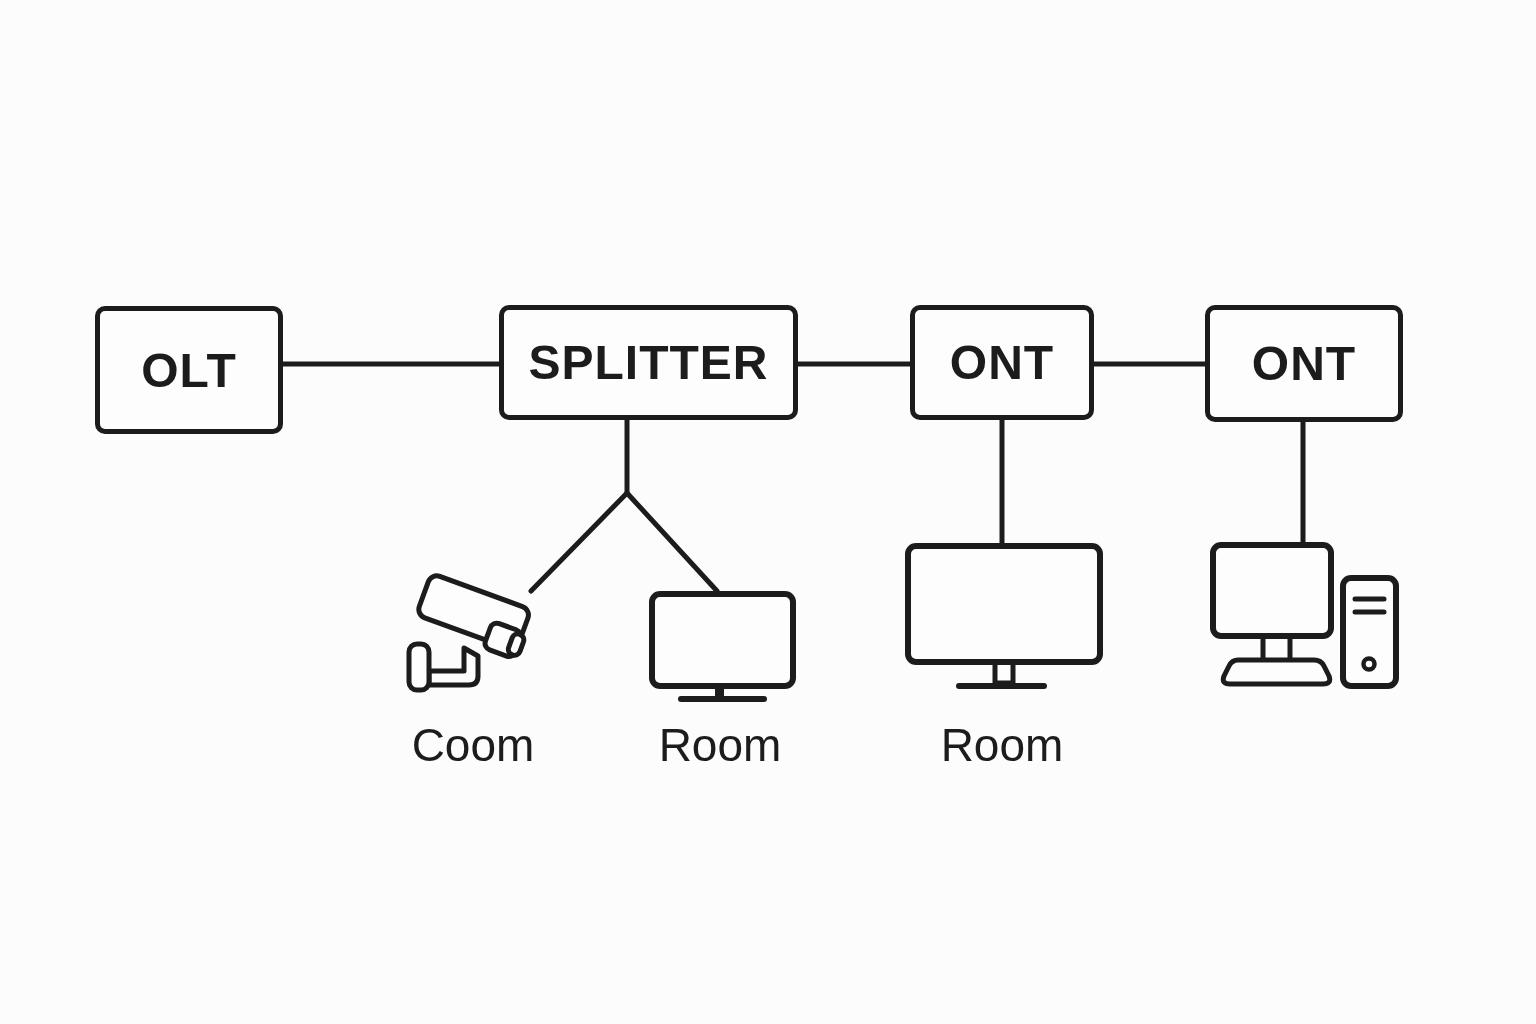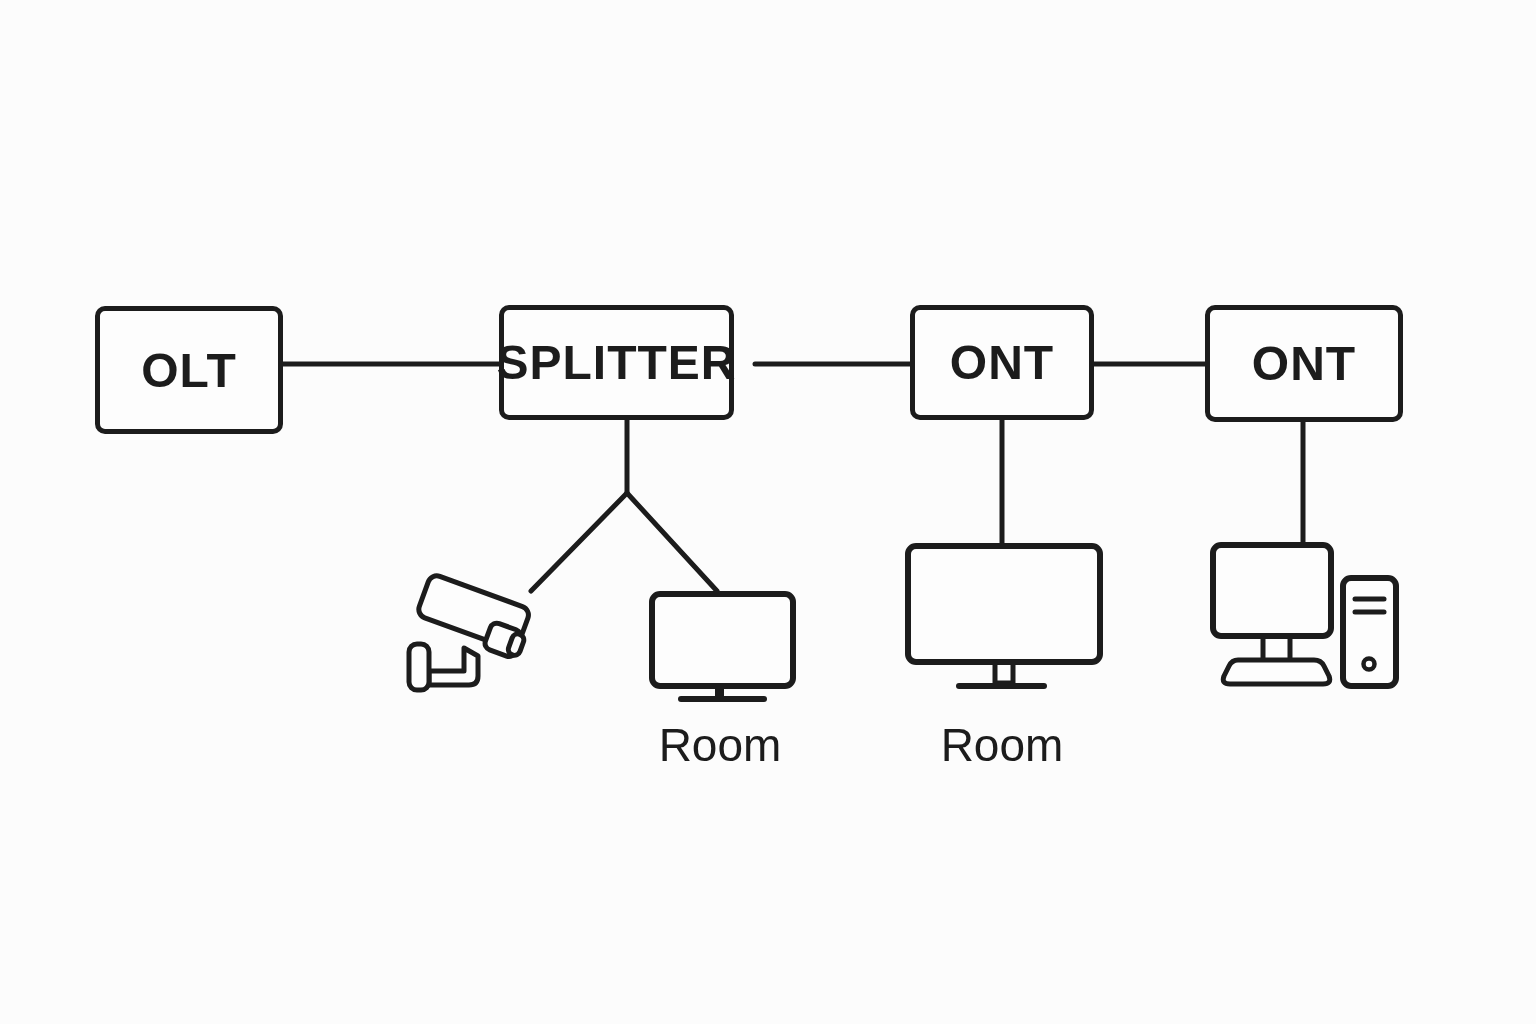--- a/index.html
+++ b/index.html
@@ -21,21 +21,21 @@
     position: absolute;
     box-sizing: border-box;
     background: #fdfdfd;
     border: 5px solid #1c1c1c;
     border-radius: 10px;
     display: flex; align-items: center; justify-content: center;
     font-size: 48px; font-weight: 700; letter-spacing: 1px;
     color: #1c1c1c;
   }
   #node-olt      { left: 95px;   top: 306px; width: 188px; height: 128px; align-items: center; }
-  #node-splitter { left: 499px;  top: 305px; width: 235px; height: 115px; }
+  #node-splitter { left: 499px;  top: 305px; width: 299px; height: 115px; }
   #node-ont-1    { left: 910px;  top: 305px; width: 184px; height: 115px; }
   #node-ont-2    { left: 1205px; top: 305px; width: 198px; height: 117px; }
 
   .icon { position: absolute; }
   #icon-camera    { left: 403px;  top: 572px; }
   #icon-monitor-1 { left: 645px;  top: 587px; }
   #icon-monitor-2 { left: 903px;  top: 541px; }
   #icon-desktop   { left: 1208px; top: 540px; }
 
   .caption {
@@ -113,16 +113,17 @@
   <svg class="icon" id="icon-desktop" width="196" height="152" viewBox="0 0 196 152" xmlns="http://www.w3.org/2000/svg">
     <rect class="outlined" x="55" y="94" width="27" height="28"></rect>
     <rect class="outlined-fat" x="5" y="5" width="118" height="91" rx="8"></rect>
     <path class="outlined" d="M 30,120 L 106,120 Q 113,120 116,126 L 121,136 Q 124,144 115,144 L 22,144 Q 13,144 16,136 L 21,126 Q 24,120 30,120 Z"></path>
     <rect class="outlined-fat" x="135" y="38" width="53" height="108" rx="8"></rect>
     <line class="stroke" x1="147" y1="59" x2="176" y2="59"></line>
     <line class="stroke" x1="147" y1="72" x2="176" y2="72"></line>
     <circle cx="161" cy="124" r="5.5" fill="none" stroke="#1c1c1c" stroke-width="4.5"></circle>
   </svg>
 
+  <div class="caption" id="caption-camera">Coom</div>
   <div class="caption" id="caption-monitor-1">Room</div>
   <div class="caption" id="caption-monitor-2">Room</div>
 
 </div>
 
 </body></html>

